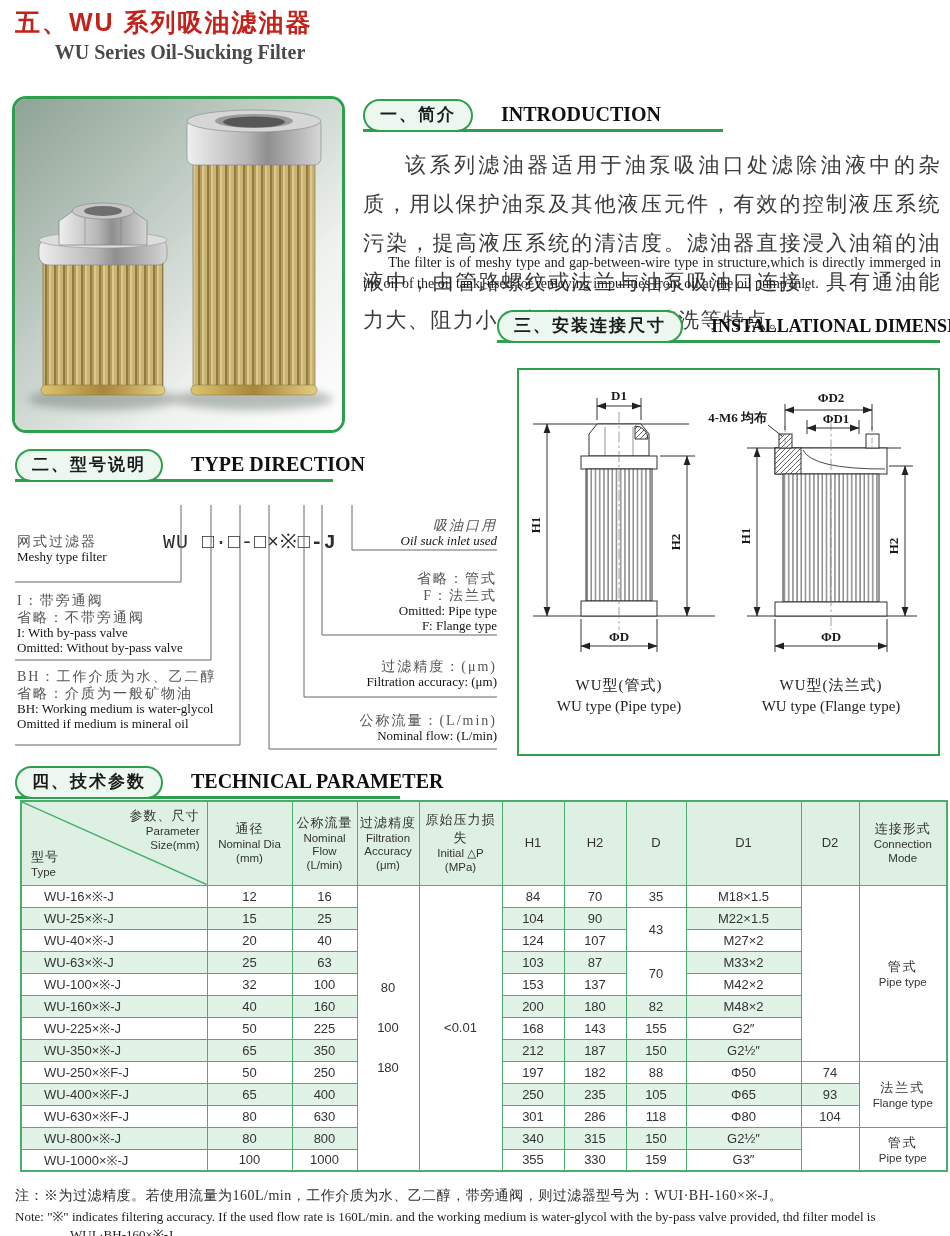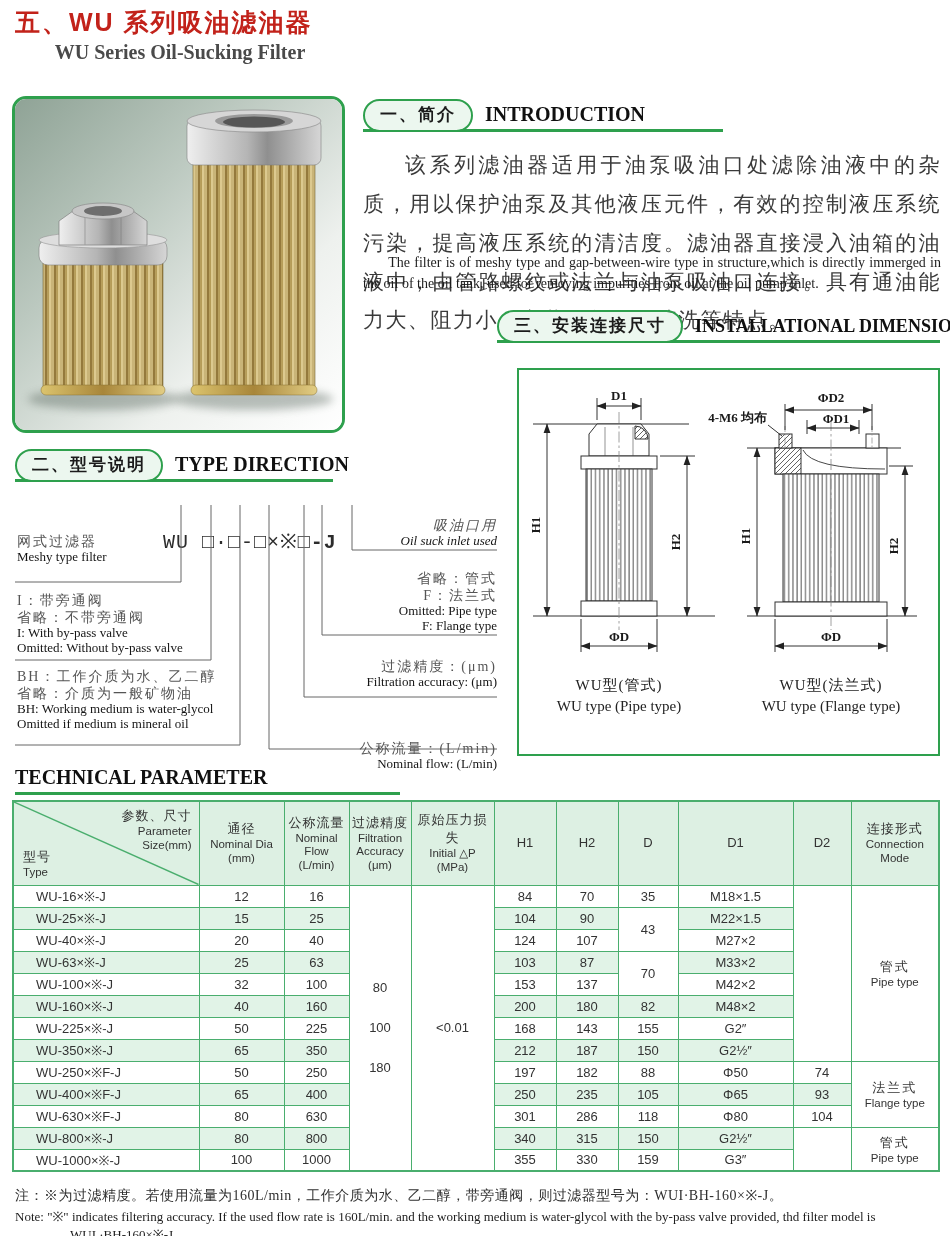--- a/index.html
+++ b/index.html
@@ -13,21 +13,21 @@
   *{box-sizing:border-box;margin:0;padding:0;}
   html,body{width:950px;height:1236px;}
   body{position:relative;background:#ffffff;font-family:"Liberation Sans",sans-serif;overflow:hidden;}
   .abs{position:absolute;}
 
   
   .title-zh{font-size:25px;font-weight:bold;color:var(--red);letter-spacing:2px;font-family:"Liberation Sans",sans-serif;}
   .title-en{font-size:20px;font-weight:bold;color:#4a4a4a;font-family:"Liberation Serif",serif;text-align:center;width:330px;margin-top:2px;}
 
   
-  .sec-head{display:flex;align-items:flex-end;gap:12px;border-bottom:3px solid var(--green);}
+  .sec-head{display:flex;align-items:flex-end;gap:28px;border-bottom:3px solid var(--green);}
   .pill{border:2px solid var(--green);background:var(--pillbg);border-radius:999px;
         padding:2px 15px 4px;font-size:17px;font-weight:bold;color:#1b1b1b;letter-spacing:2px;
         margin-bottom:-3px;white-space:nowrap;background-clip:padding-box;}
   .sec-en{font-family:"Liberation Serif",serif;font-weight:bold;color:#101010;padding-bottom:3px;white-space:nowrap;}
 
   
   .zh-para{width:578px;font-family:"Liberation Serif",serif;font-size:21px;color:#3a3a3a;
            line-height:1.85;letter-spacing:1.5px;text-indent:2em;text-align:justify;}
   .en-para{width:578px;font-family:"Liberation Serif",serif;font-size:14px;color:#1d1d1d;
            line-height:1.5;text-indent:1.8em;text-align:justify;}
@@ -296,30 +296,31 @@
 <div class="abs lad-right" style="right:453px;top:570px;">
   <div class="lad-zh">省略：管式</div>
   <div class="lad-zh">F：法兰式</div>
   <div class="lad-en">Omitted: Pipe type</div>
   <div class="lad-en">F: Flange type</div>
 </div>
 <div class="abs lad-right" style="right:453px;top:658px;">
   <div class="lad-zh">过滤精度：(μm)</div>
   <div class="lad-en">Filtration accuracy: (μm)</div>
 </div>
-<div class="abs lad-right" style="right:453px;top:740px;">
+<div class="abs lad-right" style="right:453px;top:712px;">
   <div class="lad-zh">公称流量：(L/min)</div>
   <div class="lad-en">Nominal flow: (L/min)</div>
 </div>
 
 <div class="abs sec-head" style="left:15px;top:766px;width:385px;">
+  <div class="pill">四、技术参数</div>
   <div class="sec-en" style="font-size:20px;">TECHNICAL PARAMETER</div>
 </div>
 
-<table class="tech abs" style="left:12px;top:800px;">
+<table class="tech abs" style="left:20px;top:800px;">
   <colgroup>
     <col style="width:186px">
       <col style="width:85px">
       <col style="width:65px">
       <col style="width:62px">
     <col style="width:83px">
       <col style="width:62px">
       <col style="width:62px">
       <col style="width:60px">
     <col style="width:115px">

